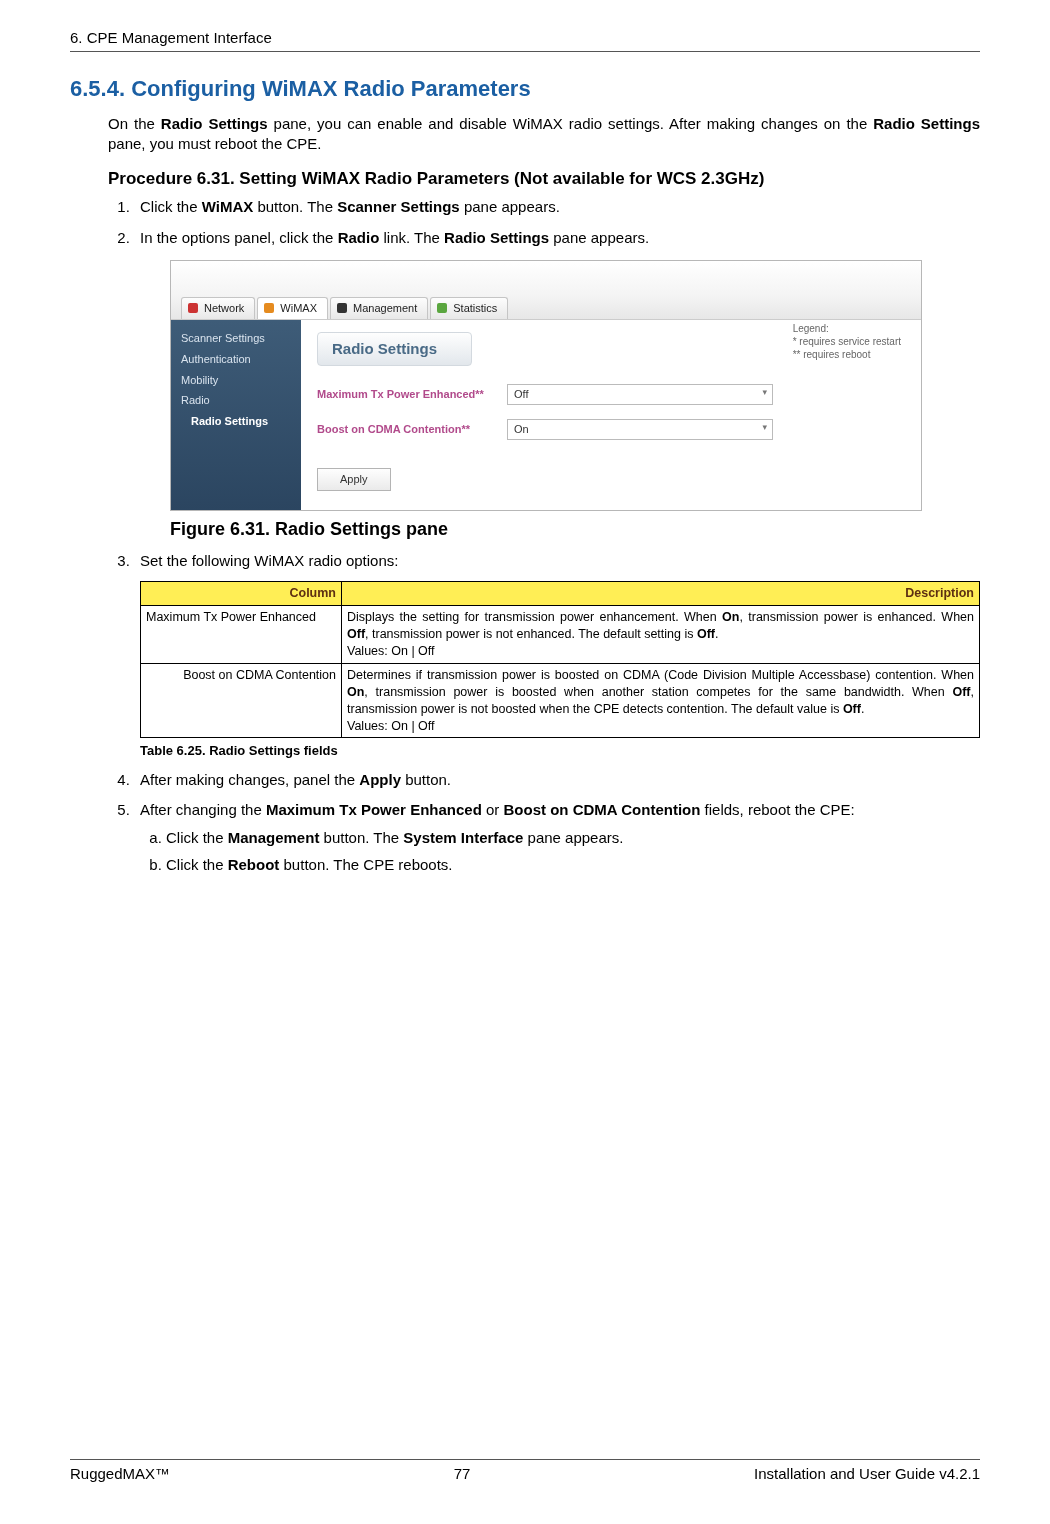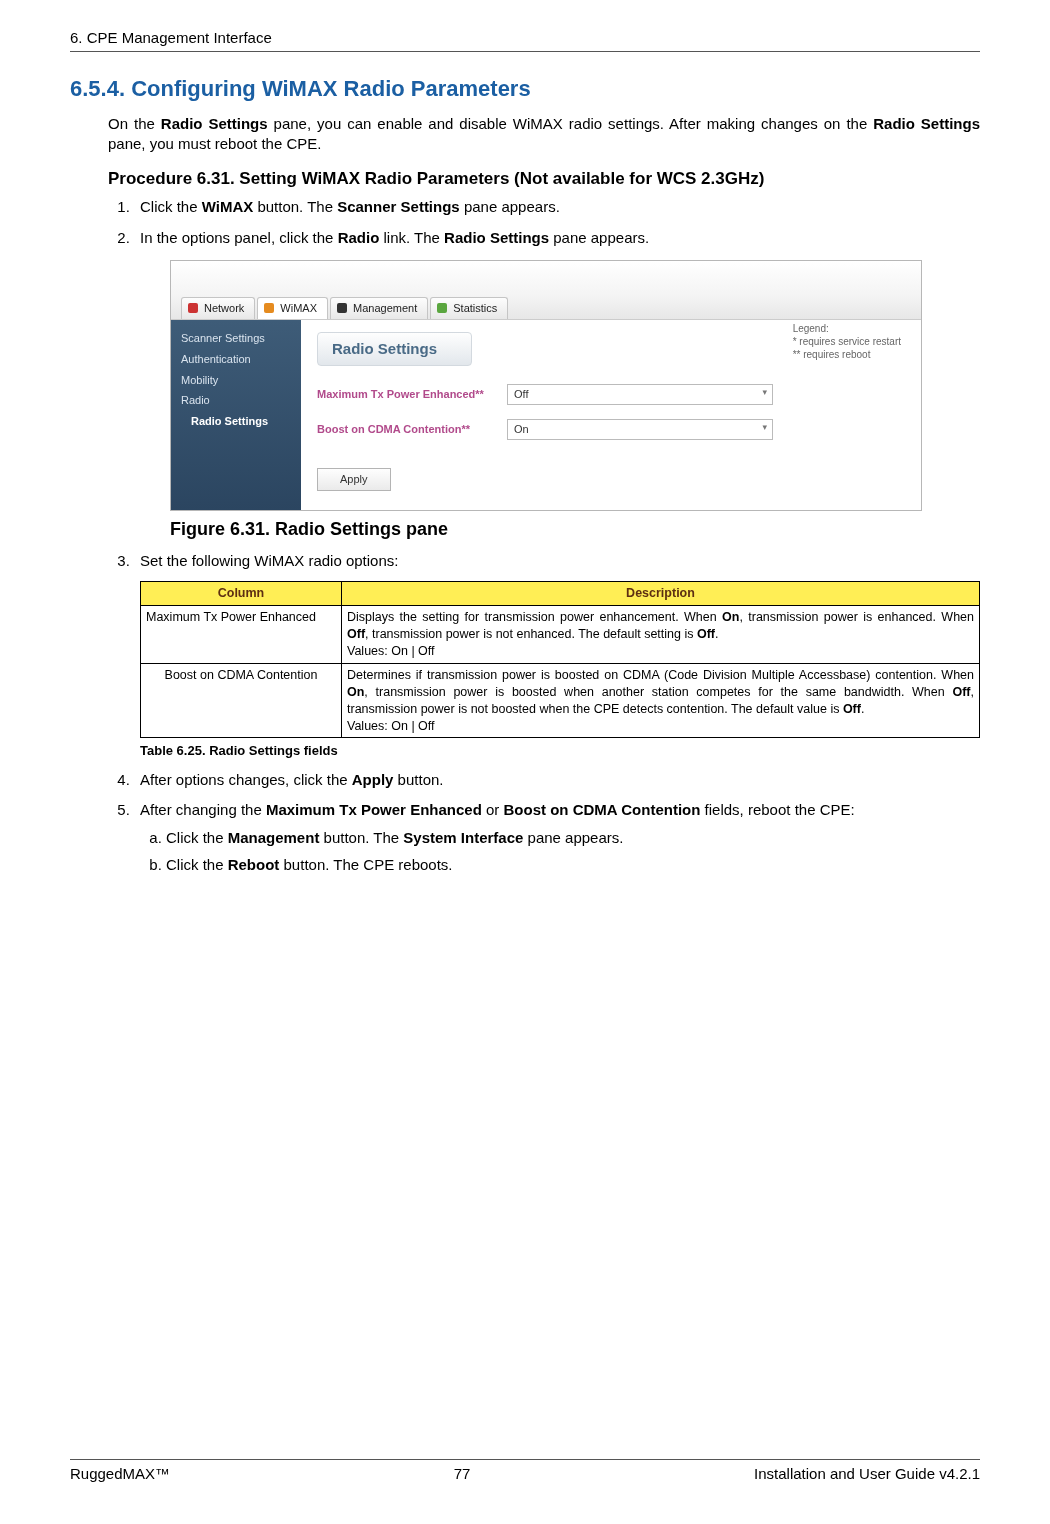--- a/index.html
+++ b/index.html
@@ -156,21 +156,21 @@
   table.settings {
     border-collapse: collapse;
     width: 100%;
     margin: 10px 0 4px 0;
     font-size: 12.5px;
   }
   table.settings th, table.settings td {
     border: 1px solid #000;
     padding: 3px 5px;
     vertical-align: top;
-    text-align: center;
+    text-align: right;
   }
   table.settings th {
     background: #ffee55;
     color: #5d2f12;
     font-weight: bold;
   }
   table.settings td.col1 { width: 190px; }
   .tbl-caption {
     font-weight: bold;
     font-size: 13px;
@@ -279,21 +279,21 @@
               <span>Determines if transmission power is boosted on CDMA (Code Division Multiple Accessbase) contention. When </span><span class="bold">On</span><span>, transmission power is boosted when another station competes for the same bandwidth. When </span><span class="bold">Off</span><span>, transmission power is not boosted when the CPE detects contention. The default value is </span><span class="bold">Off</span><span>.</span><br>
               <span>Values: On | Off</span>
             </td>
           </tr>
         </tbody>
           </table>
         <div class="tbl-caption">Table 6.25. Radio Settings fields</div>
       </li>
 
       <li>
-        <span>After options changes, click the </span><span class="bold">Apply</span><span> button.</span>
+        <span>After making changes, panel the </span><span class="bold">Apply</span><span> button.</span>
       </li>
 
       <li>
         <span>After changing the </span><span class="bold">Maximum Tx Power Enhanced</span><span> or </span><span class="bold">Boost on CDMA Contention</span><span> fields, reboot the CPE:</span>
         <ol class="sub-list">
           <li>
             <span>Click the </span><span class="bold">Management</span><span> button. The </span><span class="bold">System Interface</span><span> pane appears.</span>
           </li>
           <li>
             <span>Click the </span><span class="bold">Reboot</span><span> button. The CPE reboots.</span>

